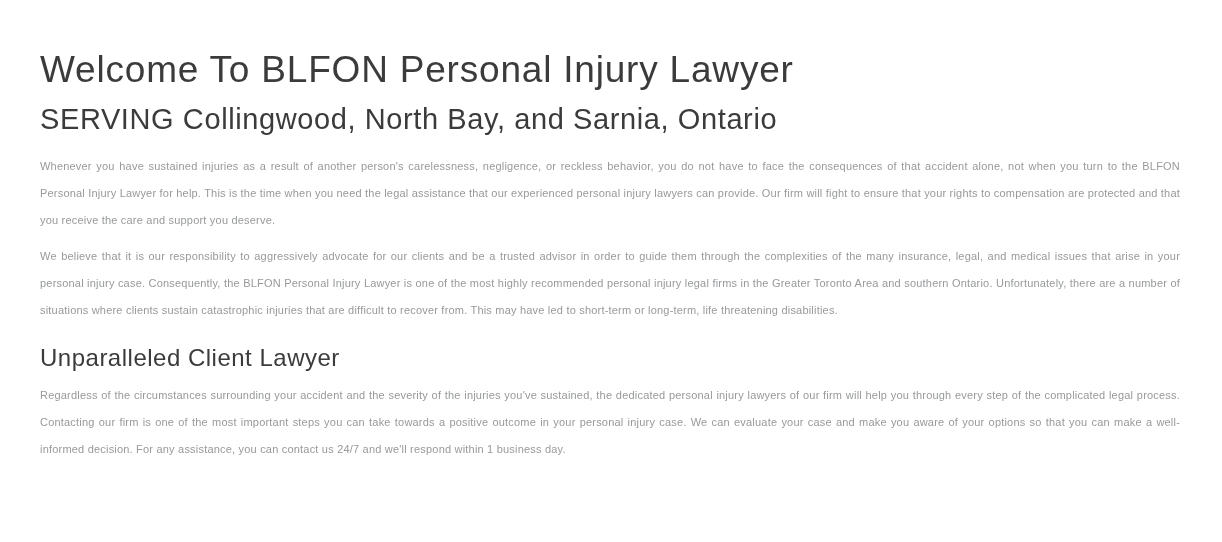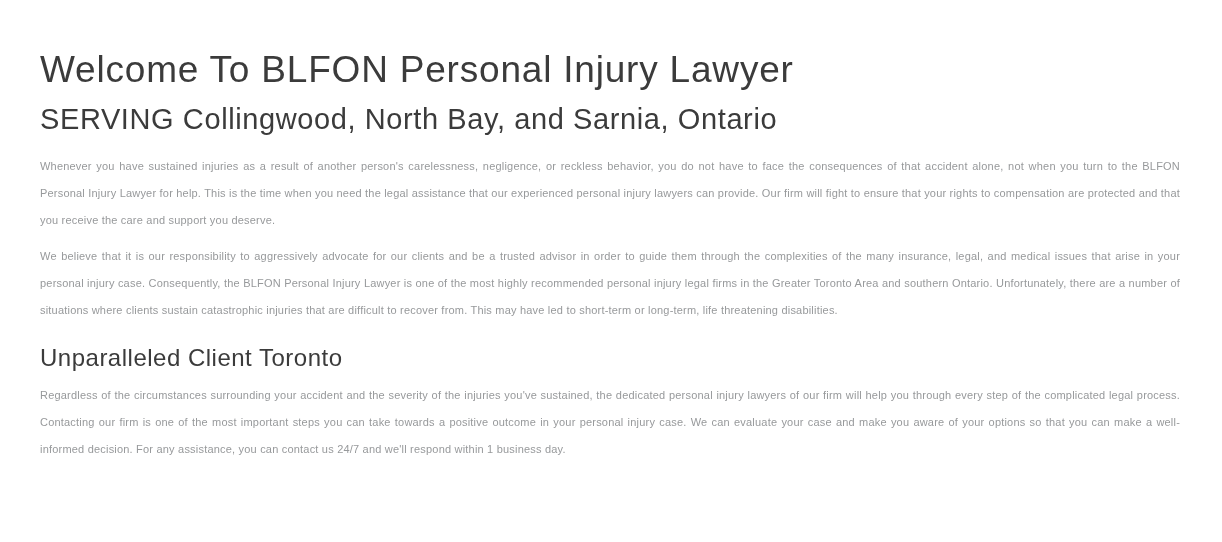--- a/index.html
+++ b/index.html
@@ -55,16 +55,16 @@
 </style>
 </head>
 <body>
 
 <div class="page">
   <main class="content">
     <h1 class="page-title">Welcome To BLFON Personal Injury Lawyer</h1>
     <h2 class="page-subtitle">SERVING Collingwood, North Bay, and Sarnia, Ontario</h2>
     <p class="body-text">Whenever you have sustained injuries as a result of another person's carelessness, negligence, or reckless behavior, you do not have to face the consequences of that accident alone, not when you turn to the BLFON Personal Injury Lawyer for help. This is the time when you need the legal assistance that our experienced personal injury lawyers can provide. Our firm will fight to ensure that your rights to compensation are protected and that you receive the care and support you deserve.</p>
     <p class="body-text">We believe that it is our responsibility to aggressively advocate for our clients and be a trusted advisor in order to guide them through the complexities of the many insurance, legal, and medical issues that arise in your personal injury case. Consequently, the BLFON Personal Injury Lawyer is one of the most highly recommended personal injury legal firms in the Greater Toronto Area and southern Ontario. Unfortunately, there are a number of situations where clients sustain catastrophic injuries that are difficult to recover from. This may have led to short-term or long-term, life threatening disabilities.</p>
-    <h3 class="section-heading">Unparalleled Client Toronto</h3>
+    <h3 class="section-heading">Unparalleled Client Lawyer</h3>
     <p class="body-text">Regardless of the circumstances surrounding your accident and the severity of the injuries you've sustained, the dedicated personal injury lawyers of our firm will help you through every step of the complicated legal process. Contacting our firm is one of the most important steps you can take towards a positive outcome in your personal injury case. We can evaluate your case and make you aware of your options so that you can make a well-informed decision. For any assistance, you can contact us 24/7 and we'll respond within 1 business day.</p>
   </main>
 </div>
 
 </body></html>

